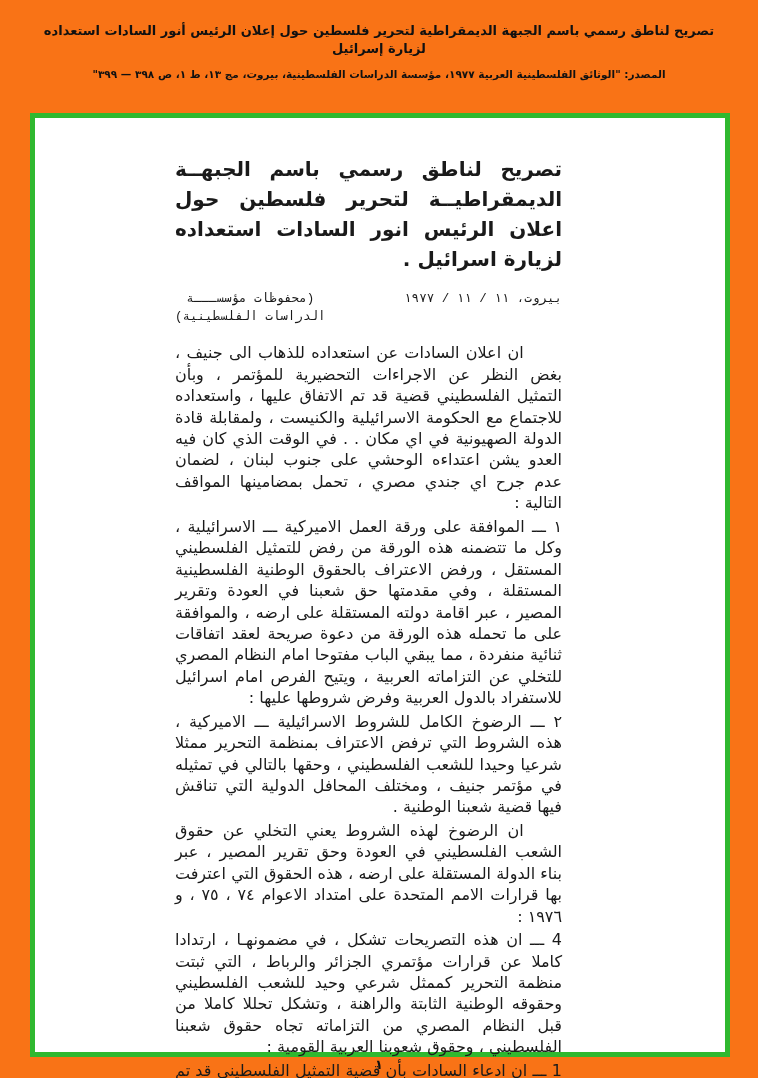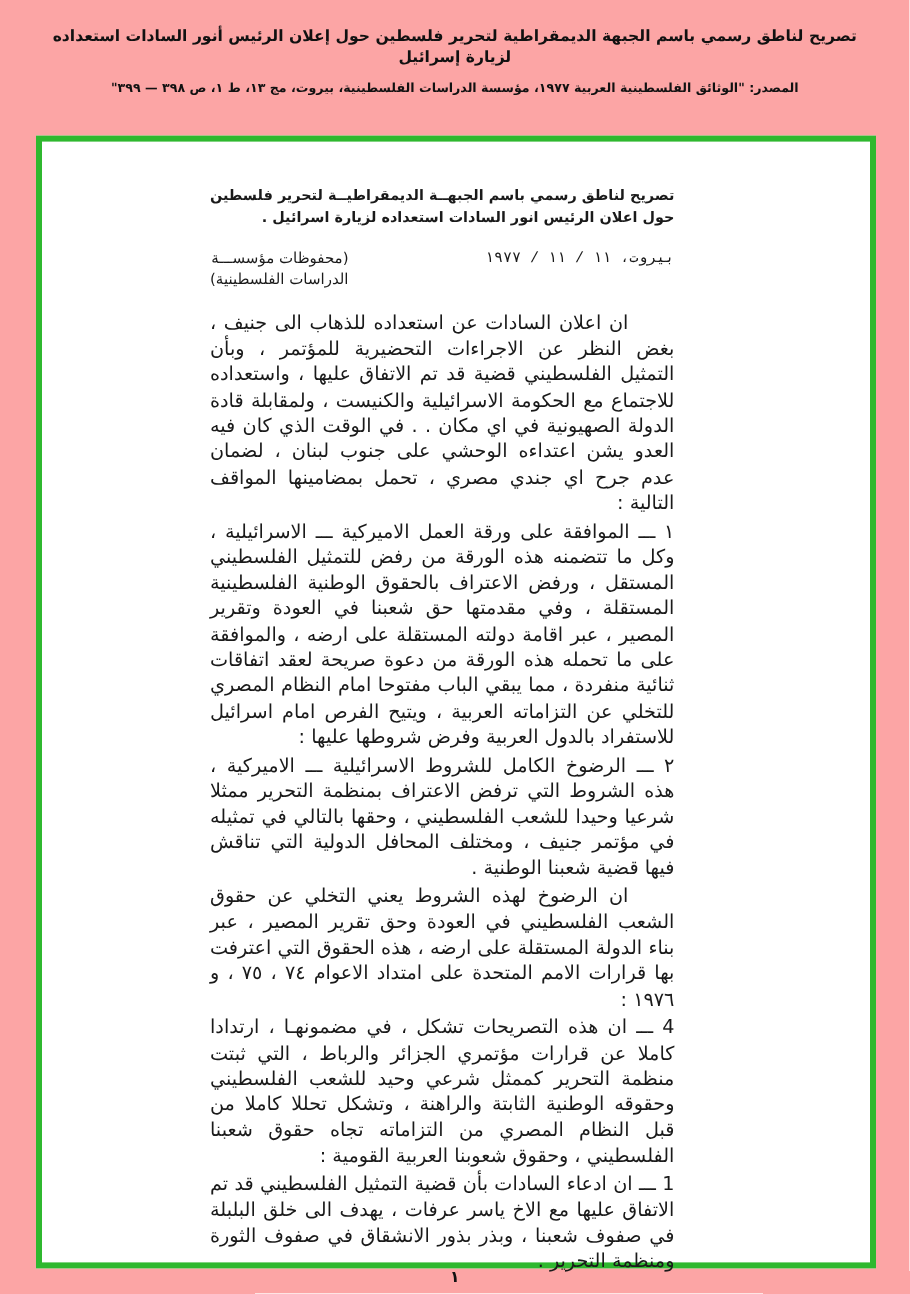--- a/index.html
+++ b/index.html
@@ -5,21 +5,21 @@
   html, body {
     margin: 0;
     padding: 0;
     background: #ffffff;
     font-family: "DejaVu Sans", sans-serif;
   }
   .page {
     position: relative;
     width: 758px;
     height: 1078px;
-    background: #fca5a5;
+    background: #f97316;
     overflow: hidden;
   }
   .top-header {
     direction: rtl;
     text-align: center;
     padding-top: 22px;
   }
   .header-title {
     font-weight: bold;
     font-size: 13px;
@@ -43,42 +43,43 @@
     box-sizing: border-box;
     border: 5px solid var(--frame-green, #2fb82f);
     background: #ffffff;
   }
   .doc-content {
     direction: rtl;
     padding: 36px 163px 0 140px;
     color: #1a1a1a;
   }
   .doc-title {
-    font-size: 12px;
+    font-size: 20px;
     font-weight: bold;
     text-align: justify;
     line-height: 1.5;
     margin: 0 0 16px 0;
     letter-spacing: 0.5px;
   }
   .meta-row {
     display: flex;
     justify-content: space-between;
     align-items: flex-start;
     font-size: 12.5px;
     margin-bottom: 16px;
     line-height: 1.45;
   }
   .doc-date {
     white-space: nowrap;
     font-family: Liberation Mono, monospace;
   }
   .archive-note {
     white-space: pre-line;
-    text-align: right;
+    text-align: center;
+    font-family: Liberation Mono, monospace;
   }
   .doc-body {
     font-size: 16px;
     line-height: 1.34;
     text-align: justify;
   }
   .doc-body p {
     margin: 0 0 2px 0;
   }
   .doc-body p.indent {

